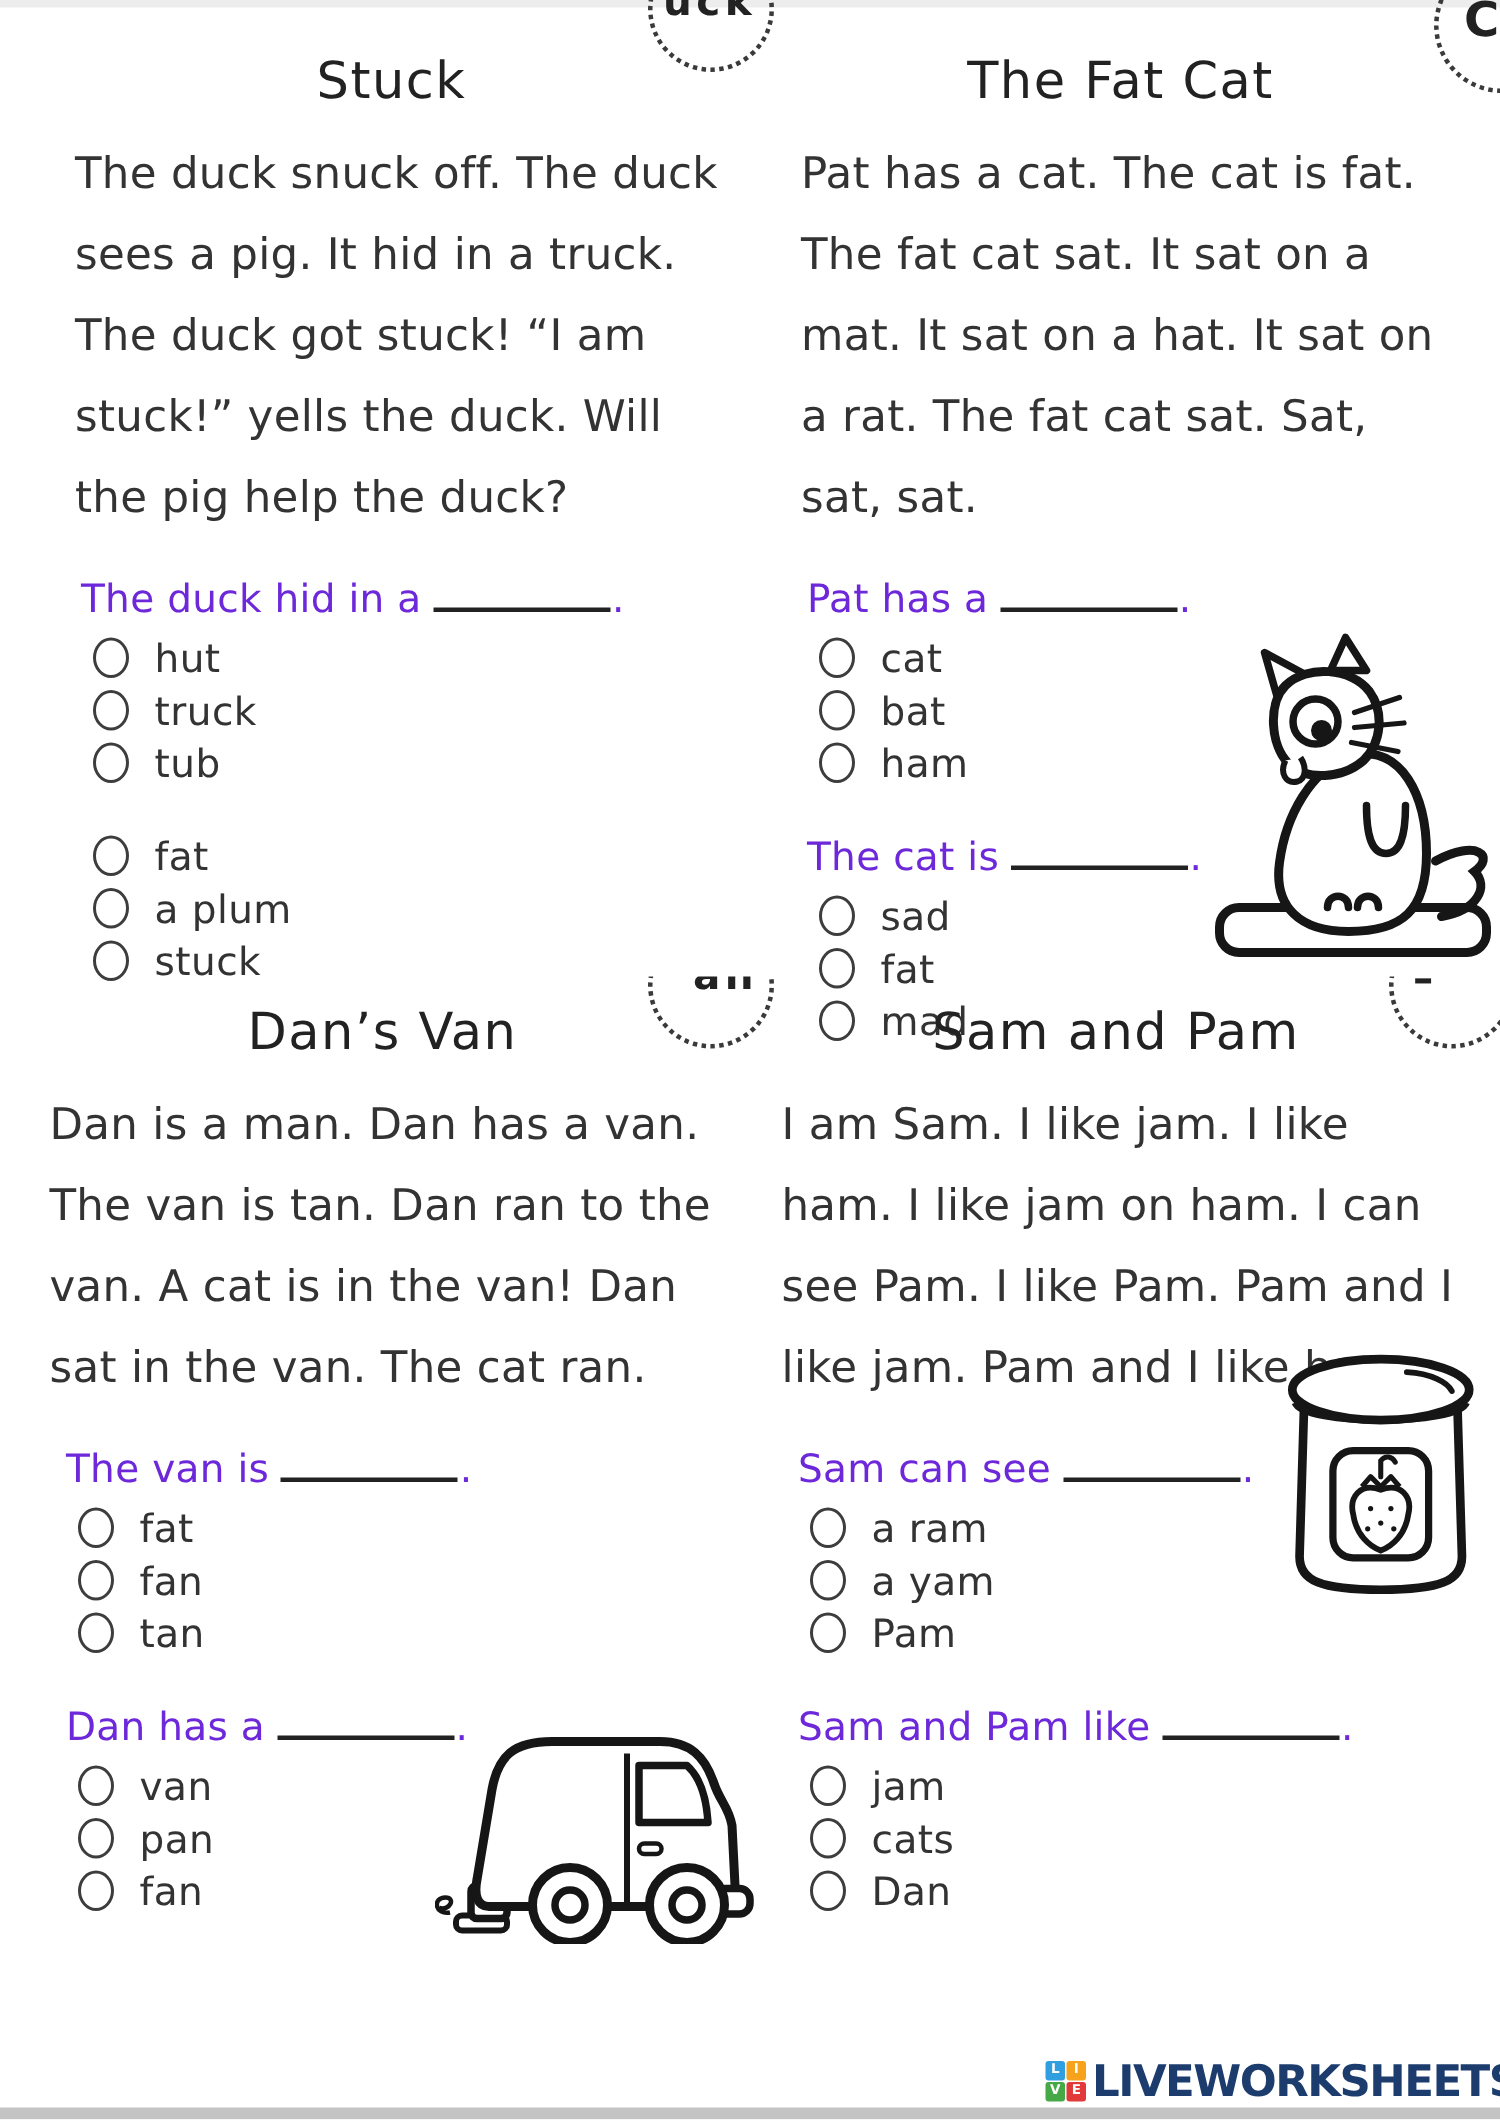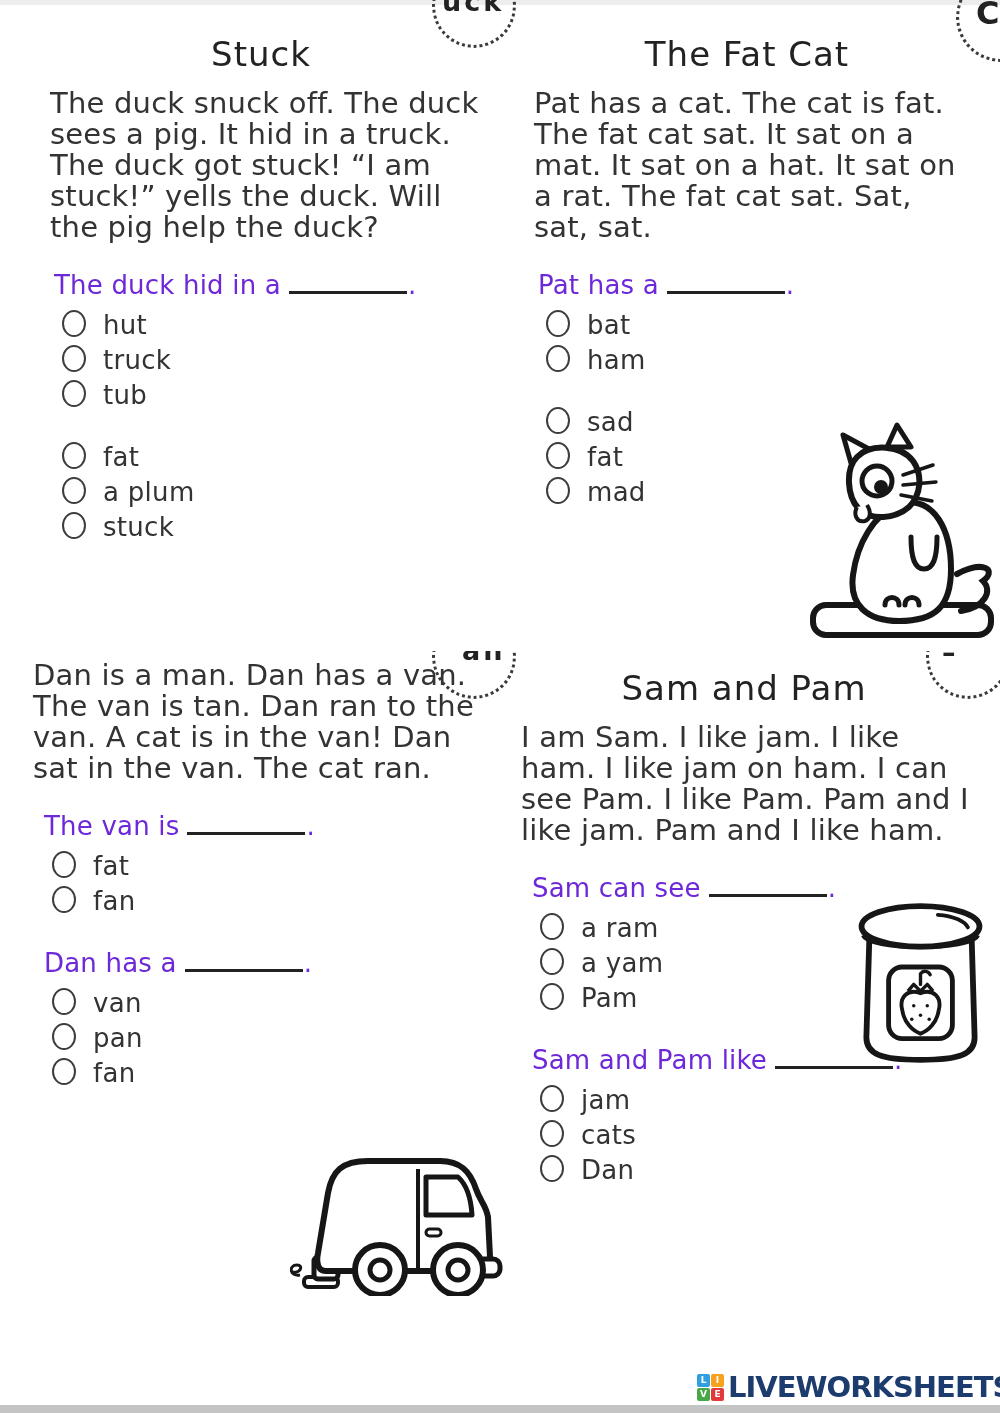--- a/index.html
+++ b/index.html
@@ -10,21 +10,21 @@
   .edge-top{position:absolute;left:0;top:0;width:1000px;height:5px;background:#ededed;}
   .edge-bottom{position:absolute;left:0;top:1405px;width:1000px;height:8px;background:#c4c4c4;}
 
   .panel{position:absolute;}
   .p1{left:30px;top:26px;width:462px;}
   .p2{left:514px;top:26px;width:466px;}
   .p3{left:20px;top:660px;width:470px;}
   .p4{left:508px;top:660px;width:472px;}
 
   .panel-title{text-align:center;font-size:34px;letter-spacing:1px;margin:8px 0 14px 0;font-weight:500;color:#222;}
-  .passage{font-size:29px;line-height:31px;letter-spacing:0.2px;margin:0;color:#333;}
+  .passage{font-size:29px;line-height:54px;letter-spacing:0.2px;margin:0;color:#333;}
   .p1 .passage,.p2 .passage{margin-left:20px;width:436px;}
   .p3 .passage,.p4 .passage{margin-left:13px;width:448px;}
 
   .question{margin:27px 0 0 24px;}
   .q-prompt{font-size:26px;color:#6d28d9;letter-spacing:0.2px;white-space:nowrap;}
   .blank{display:inline-block;width:118px;height:5px;border-bottom:3px solid #222;margin:0 1px 0 8px;}
   .options{margin-top:10px;}
   .option{display:flex;align-items:flex-start;height:35px;margin-left:8px;cursor:pointer;}
   .radio{flex:0 0 auto;width:20px;height:23px;border:2.5px solid #3d3d3d;border-radius:50%;background:#fff;}
   .option-label{font-size:26px;color:#333;margin-left:17px;letter-spacing:0.3px;}
@@ -103,30 +103,35 @@
 
   <div class="panel p2">
     <div class="panel-title">The Fat Cat</div>
     <p class="passage">Pat has a cat. The cat is fat. The fat cat sat. It sat on a mat. It sat on a hat. It sat on a rat. The fat cat sat. Sat, sat, sat.</p>
 
     <div class="question">
       <div class="q-prompt"><span>Pat has a</span><span class="blank"></span><span>.</span></div>
       <div class="options">
         <div class="option">
             <span class="radio"></span>
+            <span class="option-label">cat</span>
+          </div>
+        <div class="option">
+            <span class="radio"></span>
             <span class="option-label">bat</span>
           </div>
         <div class="option">
             <span class="radio"></span>
             <span class="option-label">ham</span>
           </div>
       </div>
     </div>
 
     <div class="question">
+      <div class="q-prompt"><span>The cat is</span><span class="blank"></span><span>.</span></div>
       <div class="options">
         <div class="option">
             <span class="radio"></span>
             <span class="option-label">sad</span>
           </div>
         <div class="option">
             <span class="radio"></span>
             <span class="option-label">fat</span>
           </div>
         <div class="option">
@@ -146,32 +151,37 @@
       <circle cx="78" cy="62" r="15" fill="#fff" stroke="#161616" stroke-width="5"></circle>
       <circle cx="82" cy="68" r="7" fill="#161616"></circle>
       <path d="M58 88 C54 96 58 104 66 102 C72 100 72 92 68 86" fill="#fff" stroke="#161616" stroke-width="4"></path>
       <path d="M104 56 L134 46 M104 66 L137 63 M102 76 L133 82" stroke="#161616" stroke-width="3.5" stroke-linecap="round"></path>
       <path d="M112 118 C112 140 116 150 125 150 C134 150 138 140 138 118" fill="none" stroke="#161616" stroke-width="5" stroke-linecap="round"></path>
       <path d="M86 186 C86 176 100 176 100 186 M106 186 C106 176 120 176 120 186" fill="none" stroke="#161616" stroke-width="5" stroke-linecap="round"></path>
     </svg>
   </div>
 
   <div class="panel p3">
+    <div class="panel-title">Dan’s Van</div>
     <p class="passage">Dan is a man. Dan has a van. The van is tan. Dan ran to the van. A cat is in the van! Dan sat in the van. The cat ran.</p>
 
     <div class="question">
       <div class="q-prompt"><span>The van is</span><span class="blank"></span><span>.</span></div>
       <div class="options">
         <div class="option">
             <span class="radio"></span>
             <span class="option-label">fat</span>
           </div>
         <div class="option">
             <span class="radio"></span>
             <span class="option-label">fan</span>
+          </div>
+        <div class="option">
+            <span class="radio"></span>
+            <span class="option-label">tan</span>
           </div>
       </div>
     </div>
 
     <div class="question">
       <div class="q-prompt"><span>Dan has a</span><span class="blank"></span><span>.</span></div>
       <div class="options">
         <div class="option">
             <span class="radio"></span>
             <span class="option-label">van</span>

